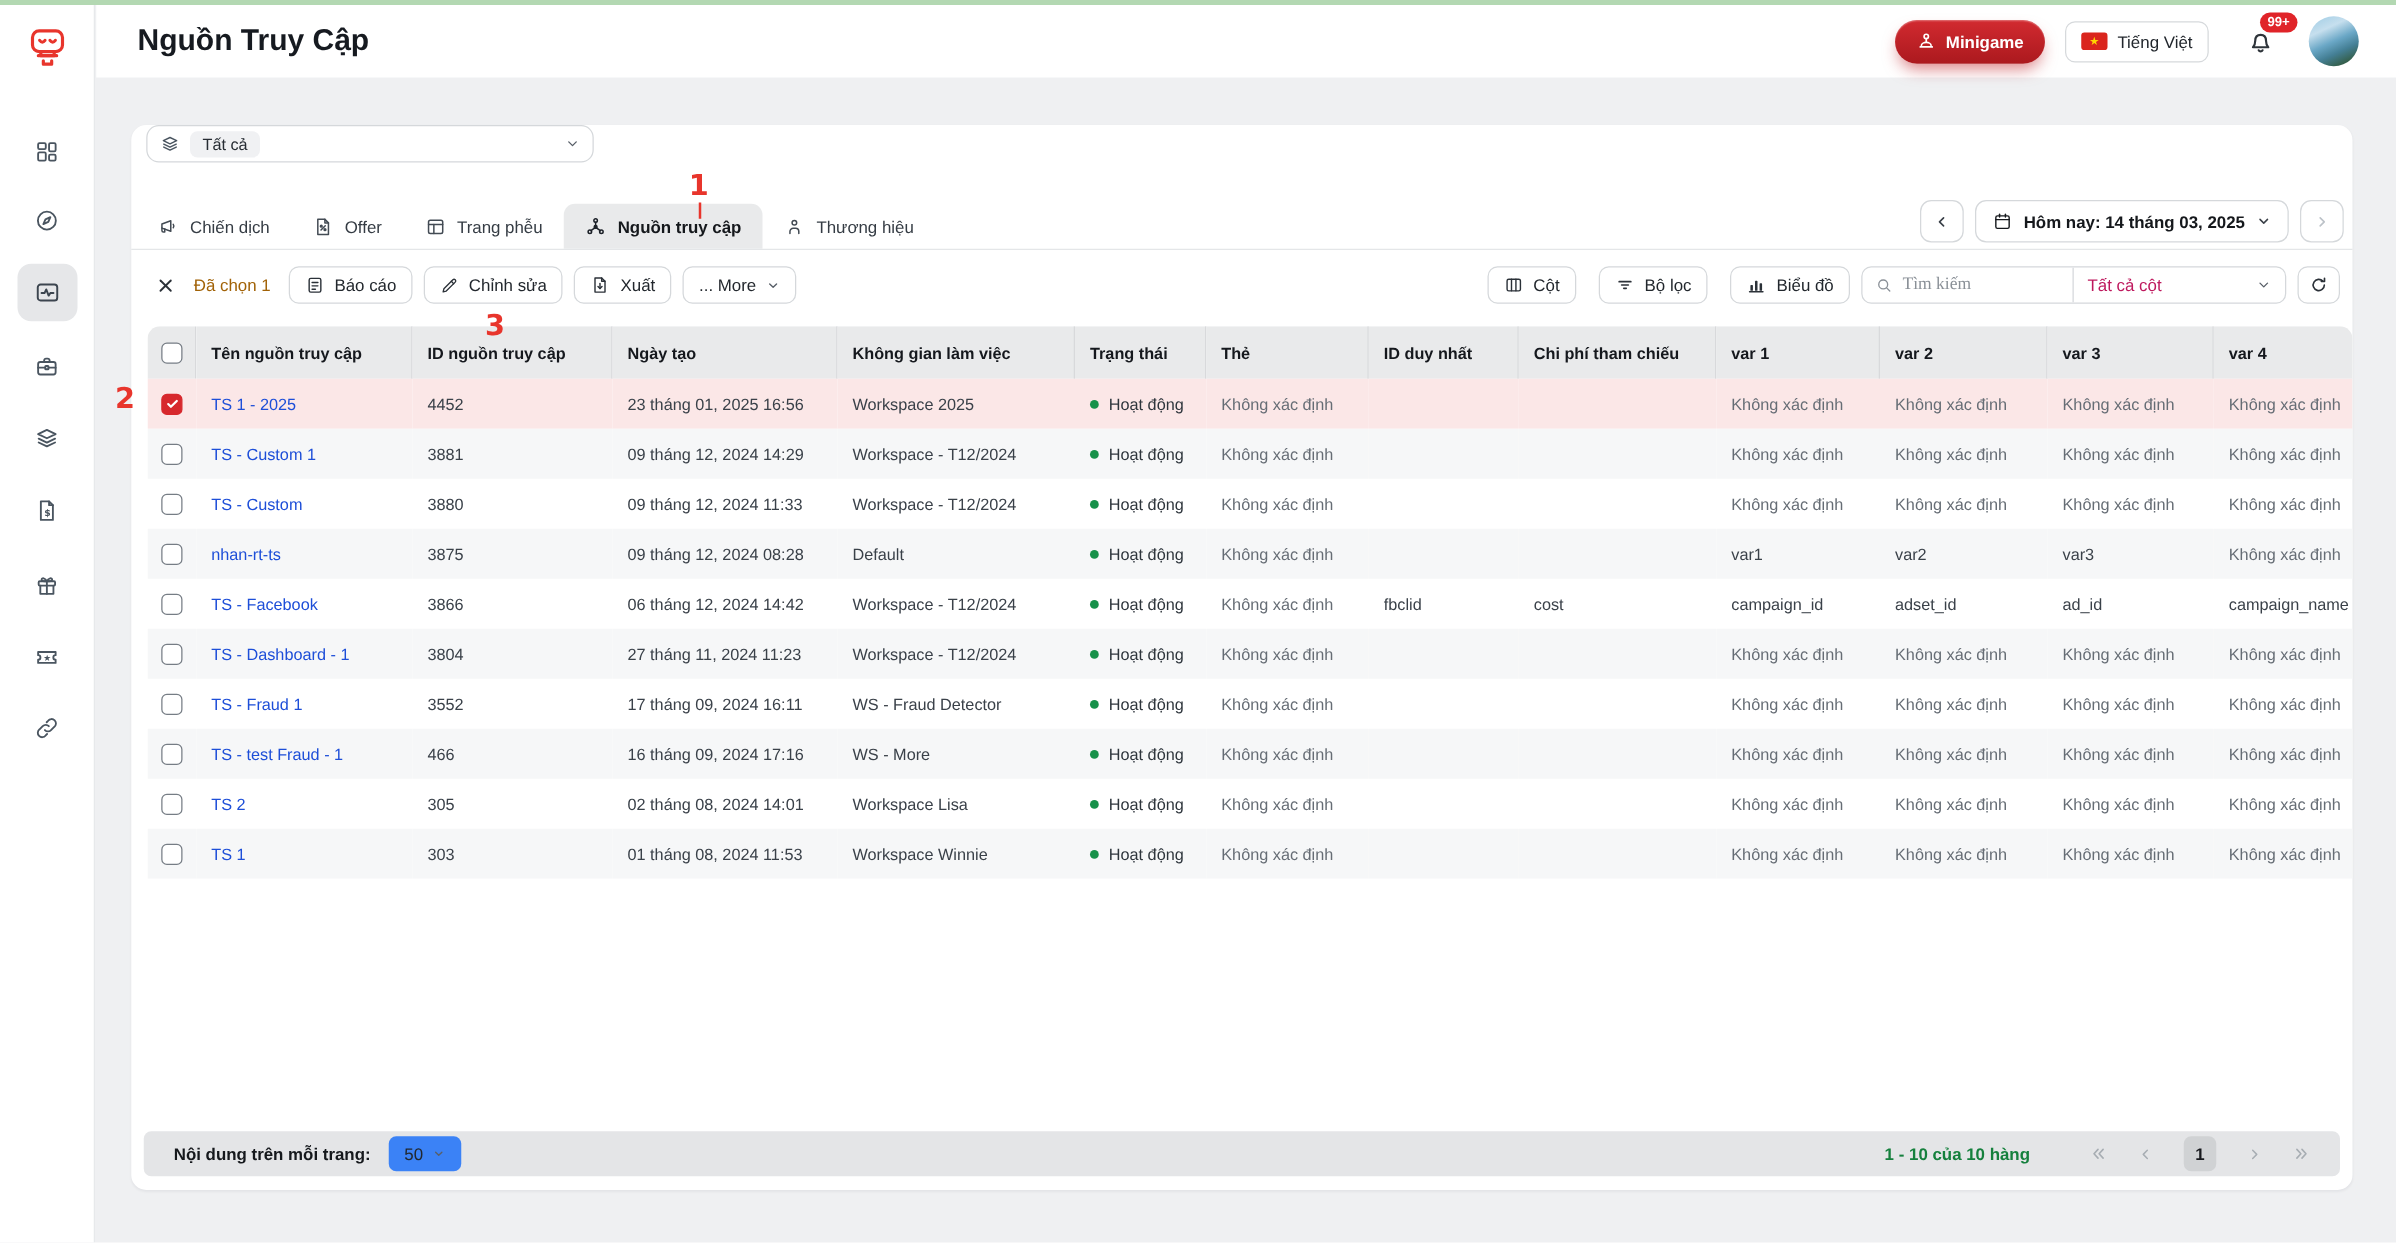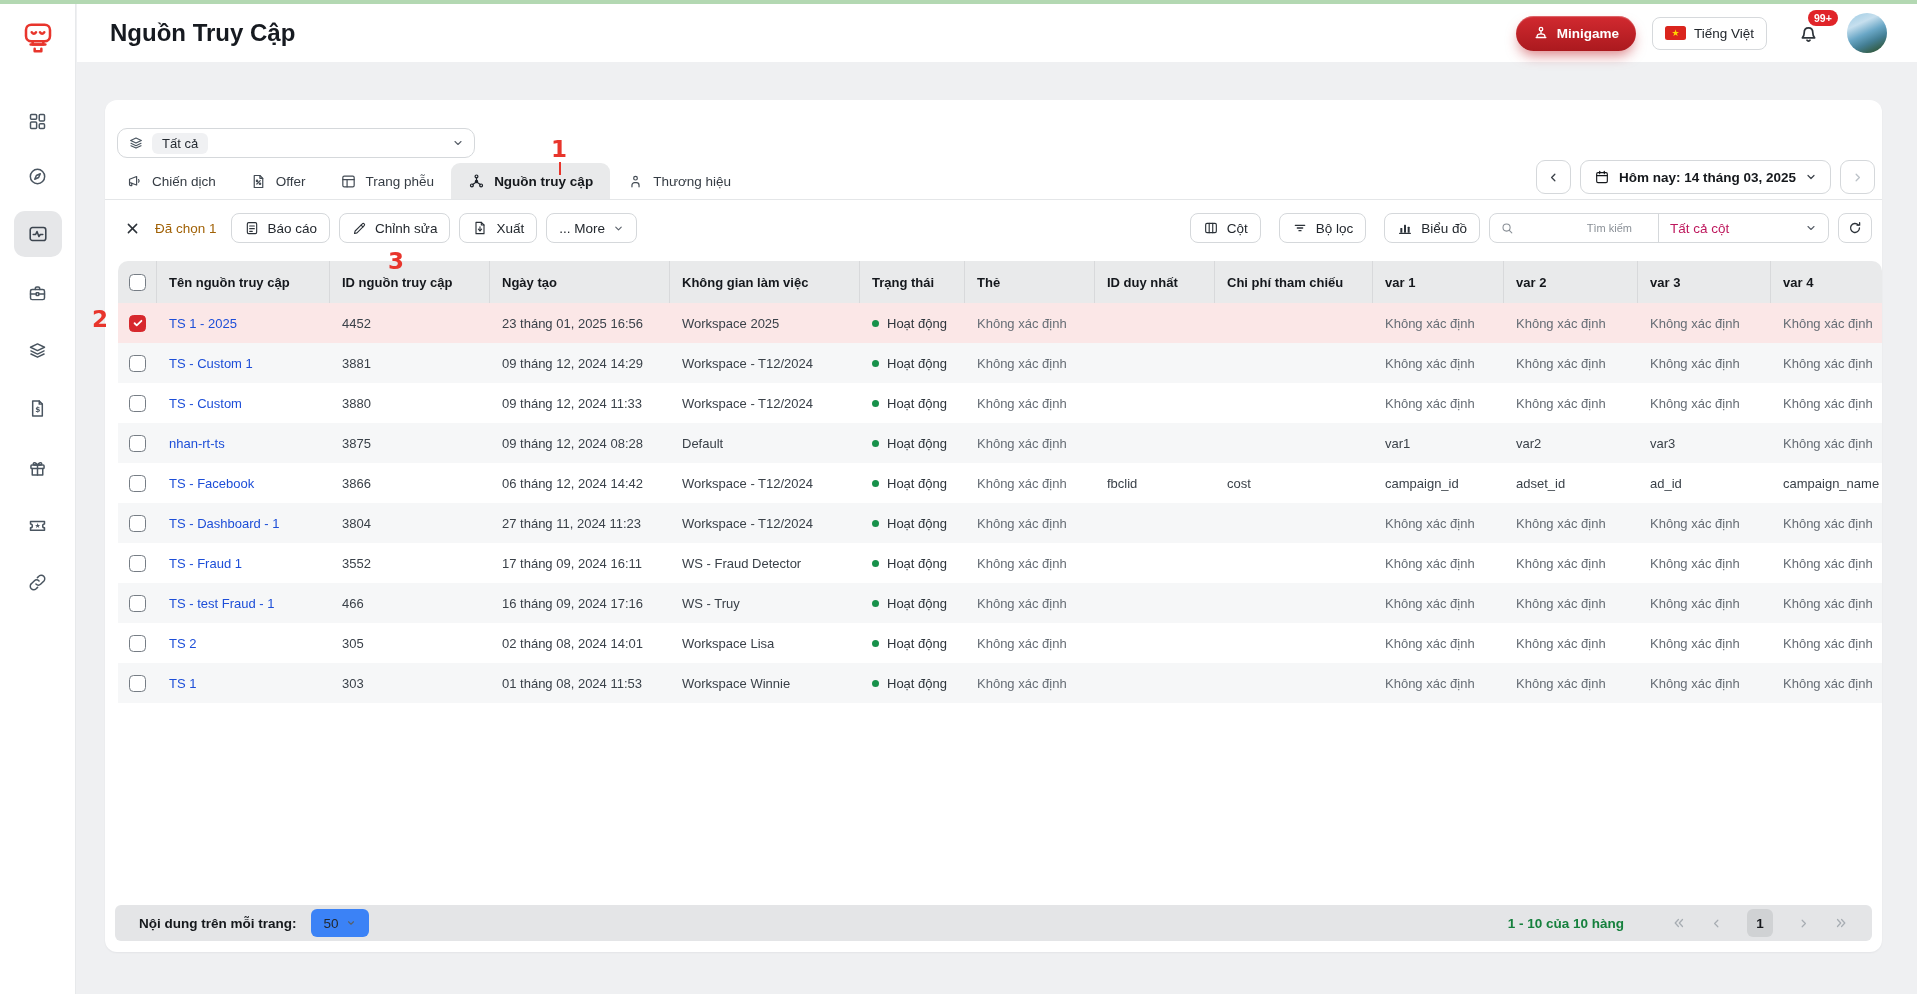--- a/index.html
+++ b/index.html
@@ -38,21 +38,21 @@
   .badge { position:absolute; top:-12px; left:11px; background:#e02429; color:#fff; font-size:10.5px; font-weight:700;
     padding:2px 6px; border-radius:9px; line-height:1.2; }
   .avatar { width:40px; height:40px; border-radius:50%; margin-left:27px; cursor:pointer;
     background:linear-gradient(155deg,#9ccbe4 0%,#c6dfee 28%,#6aa7c6 50%,#447f95 68%,#35604d 86%,#2c4f40 100%); }
 
   
   .card { position:absolute; left:105px; top:100px; width:1777px; height:852px; background:#fff; border-radius:12px;
     box-shadow:0 1px 2px rgba(16,24,40,.05); }
 
   
-  .scope-select { position:absolute; left:12px; top:28px; width:358px; height:30px; border:1px solid #d5d8db; border-radius:10px;
+  .scope-select { position:absolute; left:12px; top:0; width:358px; height:30px; border:1px solid #d5d8db; border-radius:10px;
     display:flex; align-items:center; padding:0 10px; gap:8px; cursor:pointer; background:#fff; }
   .scope-chip { background:#f0f1f3; border-radius:6px; padding:3px 10px; font-size:13px; color:#262c33; }
   .scope-select .chev { margin-left:auto; color:#596069; }
 
   
   .tabs-row { position:absolute; left:0; right:0; top:63px; height:37px; border-bottom:1px solid #e4e6e8;
     display:flex; align-items:stretch; padding-left:4px; }
   .tab { height:36px; display:flex; align-items:center; gap:9px; padding:0 17px; font-size:13.5px; color:#353c44; cursor:pointer; }
   .tab .ticon { color:#434b54; }
   .tab.active { background:#e9eaeb; border-radius:9px 9px 0 0; font-weight:700; color:#15181c; }
@@ -71,21 +71,21 @@
   .action-bar { position:absolute; top:113px; left:20px; right:10px; height:30px; display:flex; align-items:center; }
   .x-ic { color:#2b3138; cursor:pointer; }
   .sel-label { font-size:13.5px; color:#a16207; margin:0 14px 0 15px; white-space:nowrap; }
   .btn { height:30px; border:1px solid #d5d8db; border-radius:8px; background:#fff; padding:0 12px;
     display:flex; align-items:center; gap:8px; font-size:13.5px; color:#22272d; cursor:pointer; white-space:nowrap; }
   .btn + .btn { margin-left:9px; }
   .btn .bicon { color:#2b3138; }
   .right-controls { margin-left:auto; display:flex; align-items:center; gap:9px; }
   .search-group { display:flex; align-items:center; height:30px; border:1px solid #d5d8db; border-radius:8px; background:#fff; overflow:hidden; }
   .search-box { display:flex; align-items:center; gap:7px; padding:0 10px; width:168px; color:#8a9097; }
-  .search-box input { border:none; outline:none; width:110px; font-size:11px; font-family:Liberation Sans, sans-serif; color:#22272d; background:transparent;text-align:right; }
+  .search-box input { border:none; outline:none; width:110px; font-size:14px; font-family:Liberation Serif, serif; color:#22272d; background:transparent; }
   .search-box input::placeholder { color:#8a9097; }
   .col-scope { display:flex; align-items:center; border-left:1px solid #d5d8db; height:100%; padding:0 11px; width:170px;
     font-size:13.5px; color:#be185d; cursor:pointer; }
   .col-scope .chev { margin-left:auto; color:#596069; }
   .refresh-btn { width:34px; height:30px; border:1px solid #d5d8db; border-radius:8px; background:#fff;
     display:flex; align-items:center; justify-content:center; color:#2b3138; cursor:pointer; }
 
   
   .table-wrap { position:absolute; left:13px; top:161px; width:1764px; overflow:hidden; }
   table { border-collapse:separate; border-spacing:0; table-layout:fixed; width:1764px; font-size:13px; }
@@ -606,21 +606,21 @@
             <td class="muted">Không xác định</td>
             <td class="muted">Không xác định</td>
           </tr>
           <tr>
             <td class="cb-cell">
               <div class="cb"></div>
             </td>
             <td><a class="row-link">TS - test Fraud - 1</a></td>
             <td>466</td>
             <td>16 tháng 09, 2024 17:16</td>
-            <td>WS - Truy</td>
+            <td>WS - More</td>
             <td class="status-cell"><span class="dot"></span>Hoạt động</td>
             <td class="muted">Không xác định</td>
             <td></td>
             <td></td>
             <td class="muted">Không xác định</td>
             <td class="muted">Không xác định</td>
             <td class="muted">Không xác định</td>
             <td class="muted">Không xác định</td>
           </tr>
           <tr>

